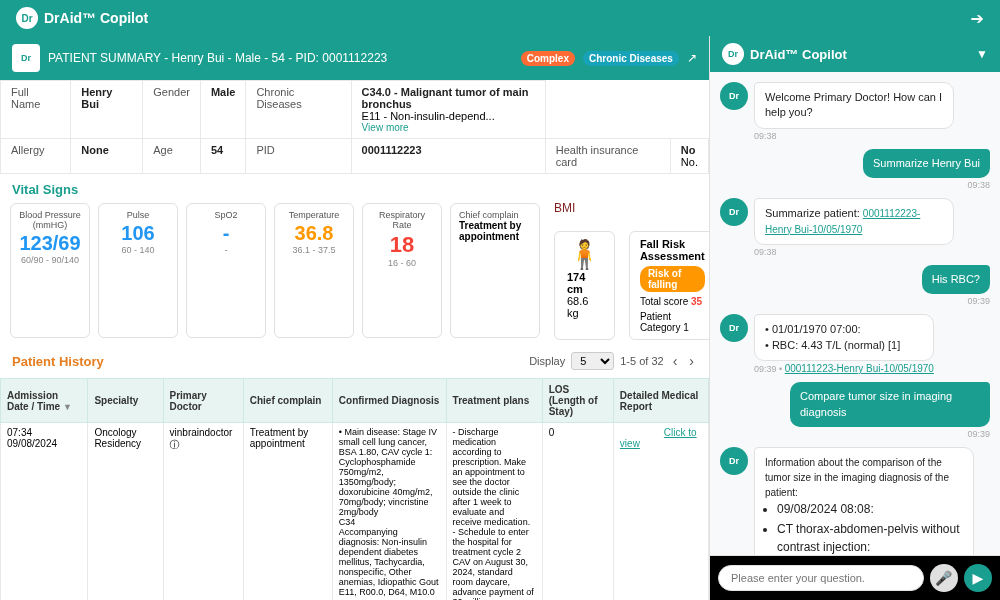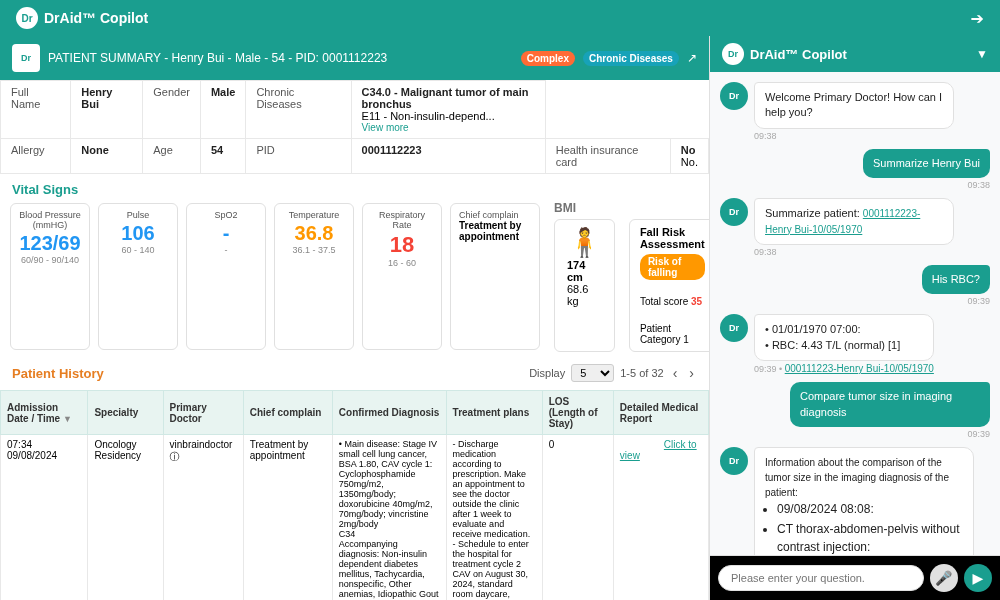--- a/index.html
+++ b/index.html
@@ -138,39 +138,39 @@
       border: 1px solid #e0e0e0;
       border-radius: 6px;
       padding: 6px 8px;
       margin: 2px;
       min-width: 90px;
       font-size: 10px;
     }
     .chief-complaint-card .cc-label { color: #555; font-size: 9px; }
     .chief-complaint-card .cc-value { font-weight: bold; }
     .bmi-title {
-      color: #737373;
-      font-weight: bold;
+      color: #7f1d1d;
+      font-weight: normal;
       font-size: 12px;
-      margin-bottom: 4px;
+      margin-bottom: 16px;
     }
     .bmi-row {
       display: flex;
       gap: 8px;
     }
     .fall-risk-card {
       border: 1px solid #e0e0e0;
       border-radius: 6px;
       padding: 6px 10px;
       flex: 1;
       font-size: 11px;
     }
     .fall-risk-card .fr-title { font-weight: bold; margin-bottom: 4px; }
     .risk-badge { background: #ff9800; color: white; border-radius: 10px; padding: 2px 8px; font-size: 10px; font-weight: bold; display: inline-block; }
-    .fall-risk-card .score-row { margin-top: 16px; font-size: 10px; }
+    .fall-risk-card .score-row { margin-top: 4px; font-size: 10px; }
     .score-val { color: #f44336; font-weight: bold; }
 
     
     .divider { height: 6px; background: #f0f4f8; }
 
     
     .patient-history-header {
       display: flex;
       align-items: center;
       padding: 8px 12px;

